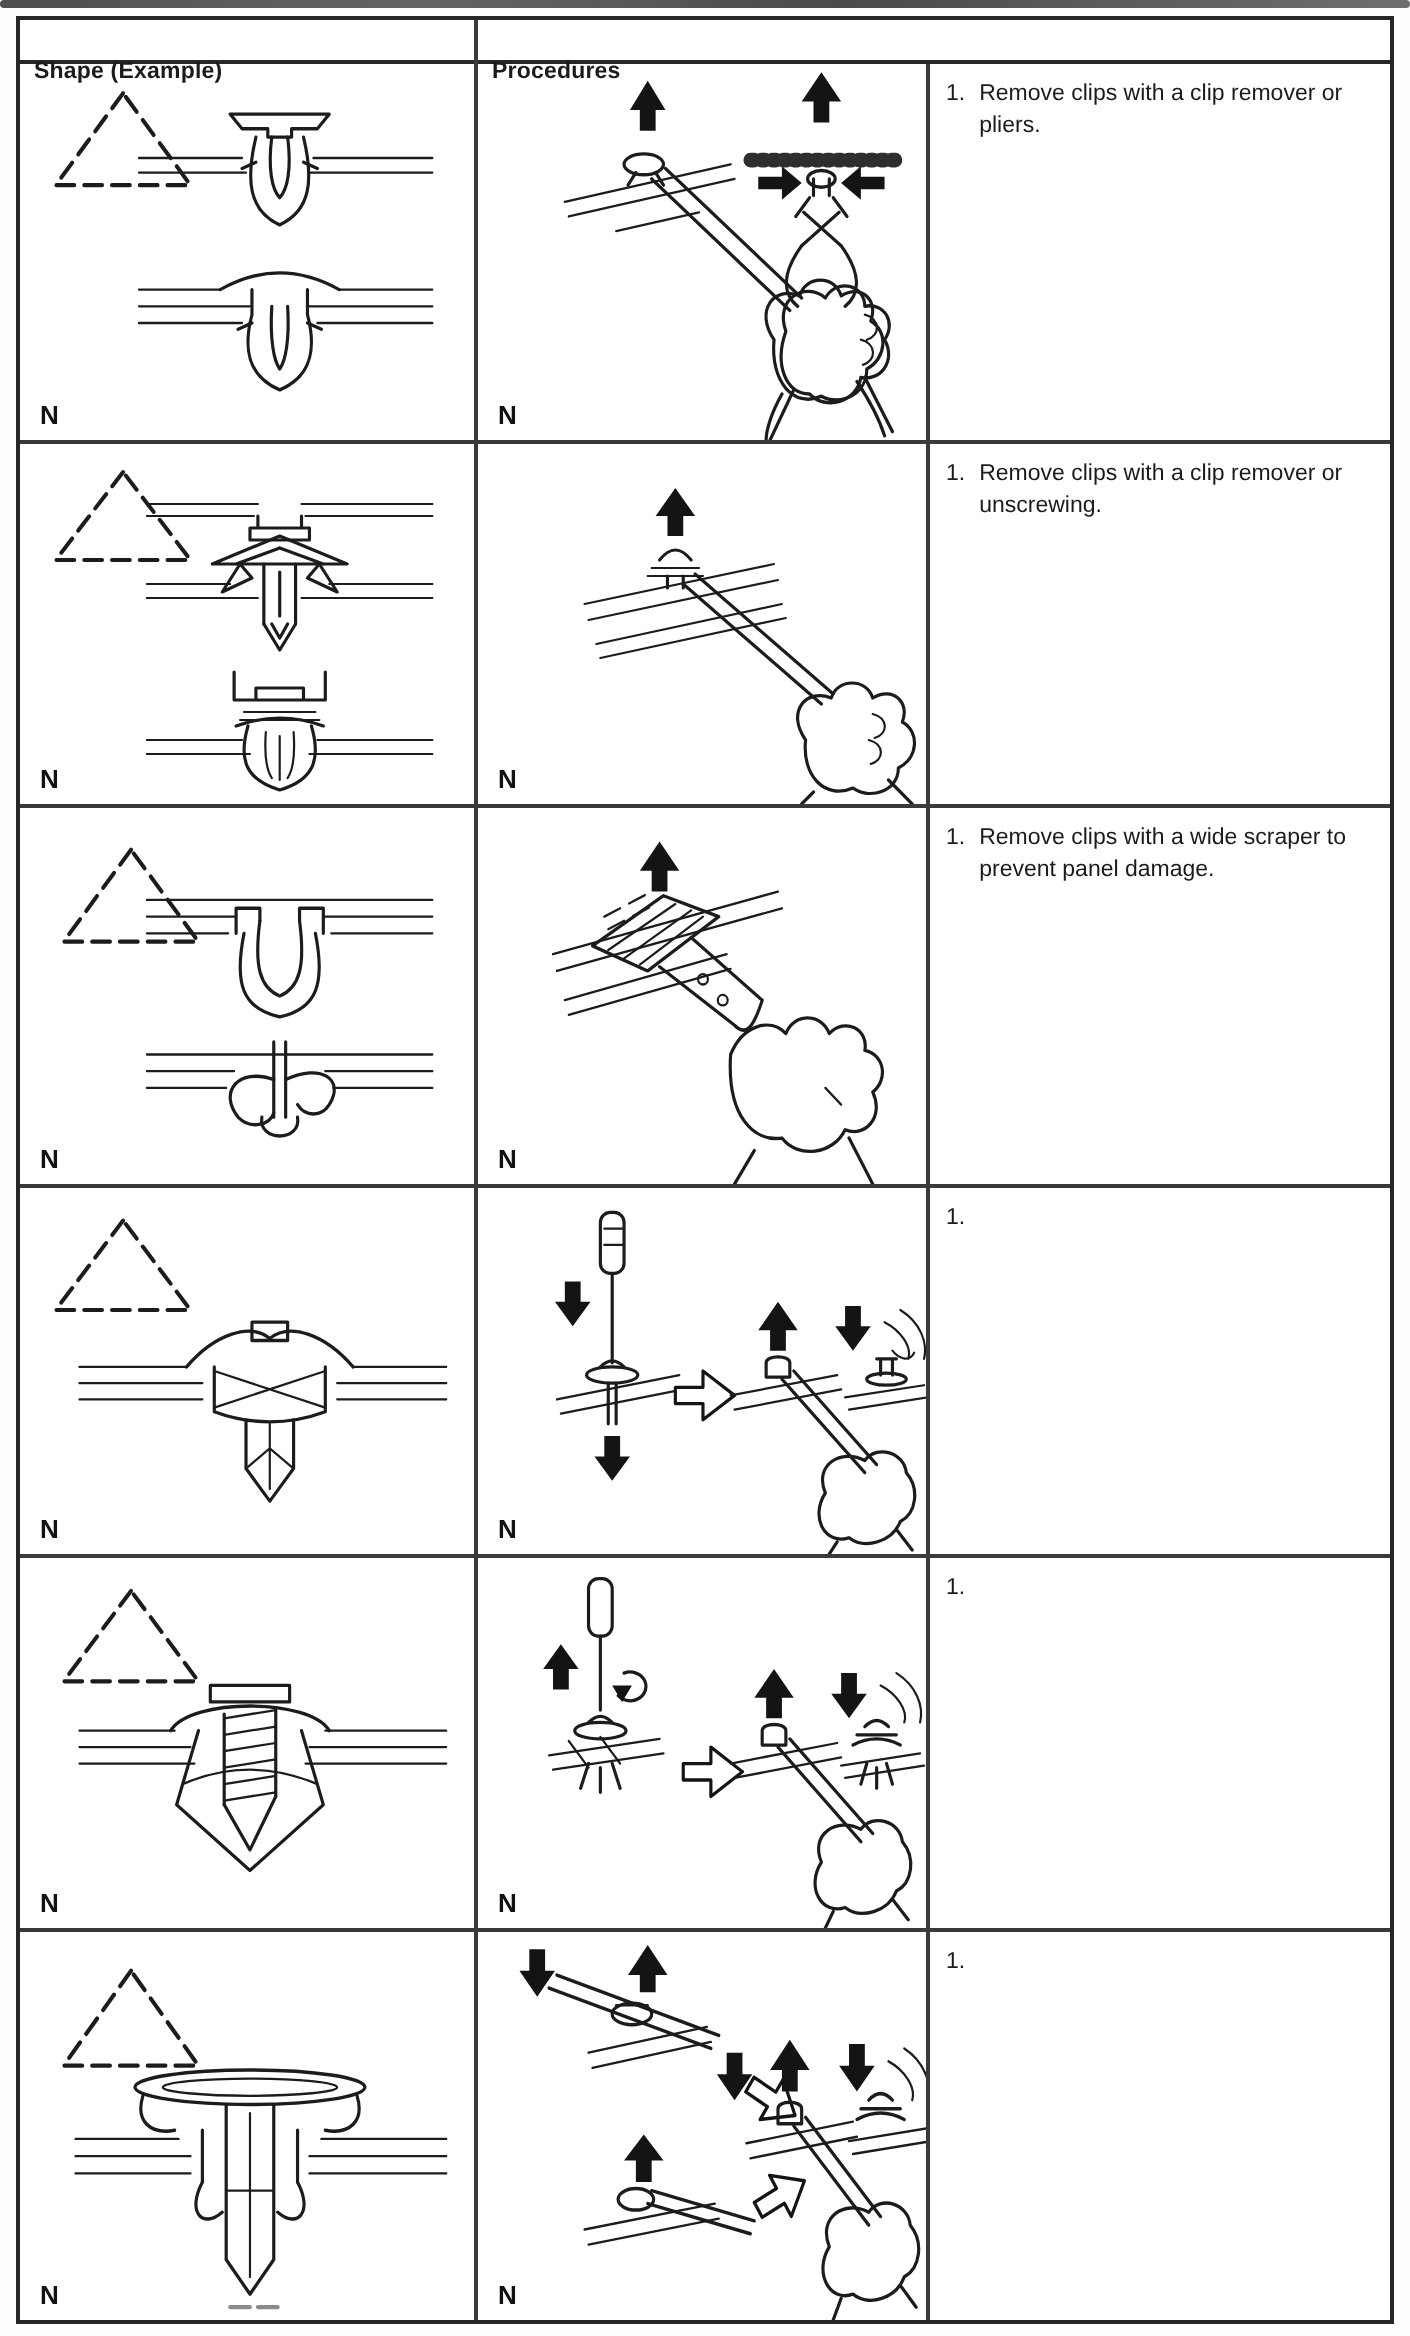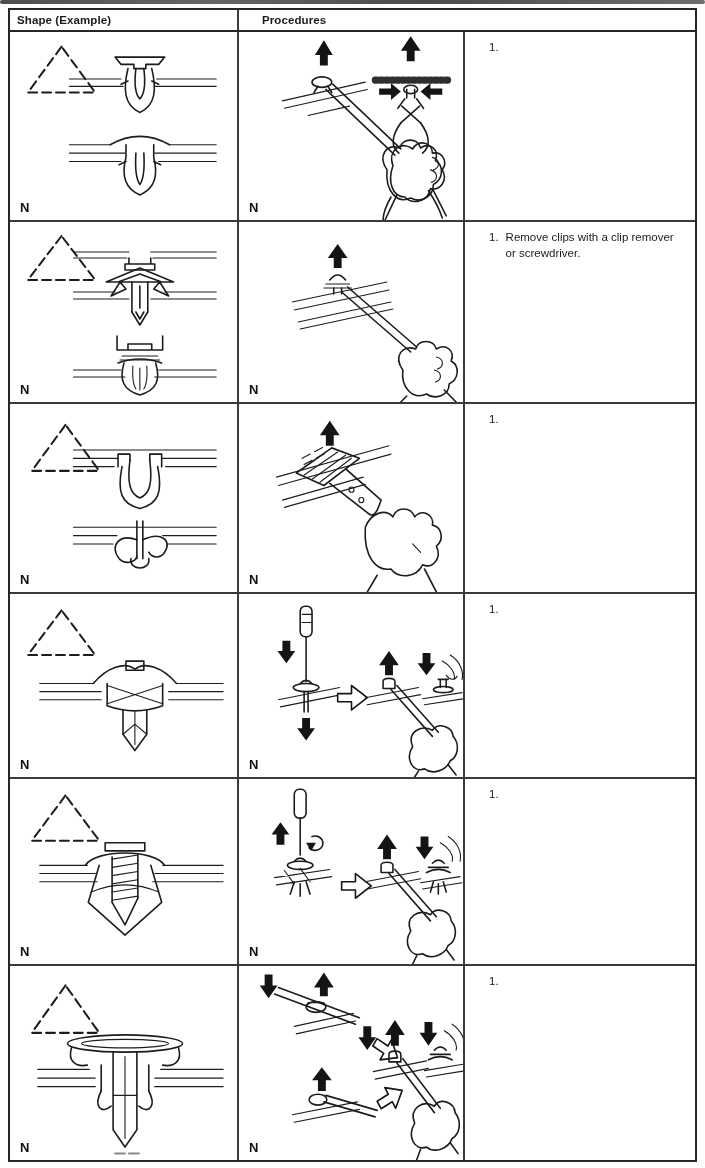--- a/index.html
+++ b/index.html
@@ -17,25 +17,25 @@
     border-radius:2px; opacity:.85;
   }
   .table {
     position:absolute; left:8px; top:8px; width:689px; height:1154px;
     border:2px solid #262626;
     display:flex; flex-direction:column;
     background:#fff;
   }
   .header-row { display:flex; height:22px; border-bottom:2px solid #262626; }
   .hcell {
-    font-weight:bold; font-size:11.5px; padding:4px 7px; letter-spacing:.1px;
+    font-weight:bold; font-size:11.5px; padding:20px 7px; letter-spacing:.1px;
   }
   .c1 { width:229px; border-right:2px solid #3a3a3a; }
   .c2 { width:226px; border-right:2px solid #3a3a3a; }
-  .c3 { flex:1;margin-left:16px; }
+  .c3 { flex:1; }
   .row { display:flex; border-bottom:2px solid #3a3a3a; position:relative; }
   .row:last-child { border-bottom:none; }
   .r1 { height:190px; } .r2 { height:182px; } .r3 { height:190px; }
   .r4 { height:185px; } .r5 { height:187px; } .r6 { flex:1; }
   .cell { position:relative; }
   .cell svg { position:absolute; inset:0; width:100%; height:100%; }
   .n-label {
     position:absolute; left:10px; bottom:5px;
     font-size:13px; font-weight:bold; color:#111;
   }
@@ -101,20 +101,21 @@
         <path d="M168 64 L161 73 M180 64 L187 73 M165 71 L184 87 M183 71 L164 87"></path>
         <path d="M164 87 C154 100 154 110 162 116 M184 87 C194 100 194 110 186 116"></path>
         <path d="M156 128 C150 112 166 104 176 112 C182 102 196 106 196 116 C206 114 212 124 206 132 C212 142 204 152 194 150 C192 162 176 166 168 158 C156 158 150 144 156 128 Z"></path>
         <path class="thin" d="M196 120 C204 122 204 130 197 132 M194 132 C202 134 202 142 195 144"></path>
         <path d="M160 156 L148 180 M196 150 L210 176"></path>
       </svg>
       <span class="n-label">N</span>
     </div>
     <div class="cell c3 proc">
       <span class="proc-num">1.</span>
+      <span class="proc-text">Remove clips with a clip remover or pliers.</span>
     </div>
   </div>
 
   <div class="row r2">
     <div class="cell c1">
       <svg class="art" viewBox="0 0 229 180" preserveAspectRatio="none">
         <path class="dash" d="M52 14 L18 58 H86 Z"></path>
         <path class="thin" d="M64 30 H120 M142 30 H208 M64 36 H118 M144 36 H208"></path>
         <path d="M116 42 H146 V48 H116 Z M120 42 V36 M142 42 V36"></path>
         <path d="M97 60 L131 46 L165 60 Z M109 60 L131 52 M153 60 L131 52"></path>
@@ -141,21 +142,21 @@
         <path class="thin" d="M54 80 L150 60 M56 88 L152 68 M60 100 L154 80 M62 107 L156 87"></path>
         <path d="M104 70 L174 130 M110 65 L180 125"></path>
         <path d="M166 148 C156 134 166 122 179 127 C182 117 197 117 200 127 C210 121 219 129 215 139 C224 144 223 157 213 162 C213 174 198 178 190 172 C176 178 164 166 166 148 Z"></path>
         <path d="M170 174 C166 178 164 180 164 180 M208 168 L220 180"></path>
         <path class="thin" d="M200 135 C208 137 208 145 201 147 M198 148 C206 150 206 158 199 160"></path>
       </svg>
       <span class="n-label">N</span>
     </div>
     <div class="cell c3 proc">
       <span class="proc-num">1.</span>
-      <span class="proc-text">Remove clips with a clip remover or screwdriver.</span>
+      <span class="proc-text">Remove clips with a clip remover or unscrewing.</span>
     </div>
   </div>
 
   <div class="row r3">
     <div class="cell c1">
       <svg class="art" viewBox="0 0 229 180" preserveAspectRatio="none">
         <path class="dash" d="M56 20 L22 64 H90 Z"></path>
         <path class="thin" d="M64 44 H208 M64 52 H109 M153 52 H208 M64 60 H105 M157 60 H208"></path>
         <path d="M109 60 V48 H121 V54 M153 60 V48 H141 V54"></path>
         <path d="M113 60 C108 84 112 96 131 100 C150 96 154 84 149 60"></path>
@@ -179,20 +180,21 @@
         <circle cx="114" cy="82" r="2.5" class="thin"></circle>
         <circle cx="124" cy="92" r="2.5" class="thin"></circle>
         <path d="M128 118 C134 104 148 100 156 108 C160 98 174 98 178 108 C186 100 198 106 196 116 C206 118 208 130 200 136 C206 148 196 158 186 154 C180 166 162 168 154 158 C140 160 126 148 128 118 Z"></path>
         <path class="thin" d="M176 134 L184 142"></path>
         <path d="M140 164 L130 180 M188 158 L200 180"></path>
       </svg>
       <span class="n-label">N</span>
     </div>
     <div class="cell c3 proc">
       <span class="proc-num">1.</span>
+      <span class="proc-text">Remove clips with a wide scraper to prevent panel damage.</span>
     </div>
   </div>
 
   <div class="row r4">
     <div class="cell c1">
       <svg class="art" viewBox="0 0 229 180" preserveAspectRatio="none">
         <path class="dash" d="M52 16 L18 60 H86 Z"></path>
         <path class="thin" d="M30 88 H84 M168 88 H215 M30 96 H92 M160 96 H215 M30 104 H92 M160 104 H215"></path>
         <path d="M84 88 C98 72 116 66 126 74 C136 66 154 72 168 88"></path>
         <path d="M117 66 H135 V75 H117 Z"></path>

